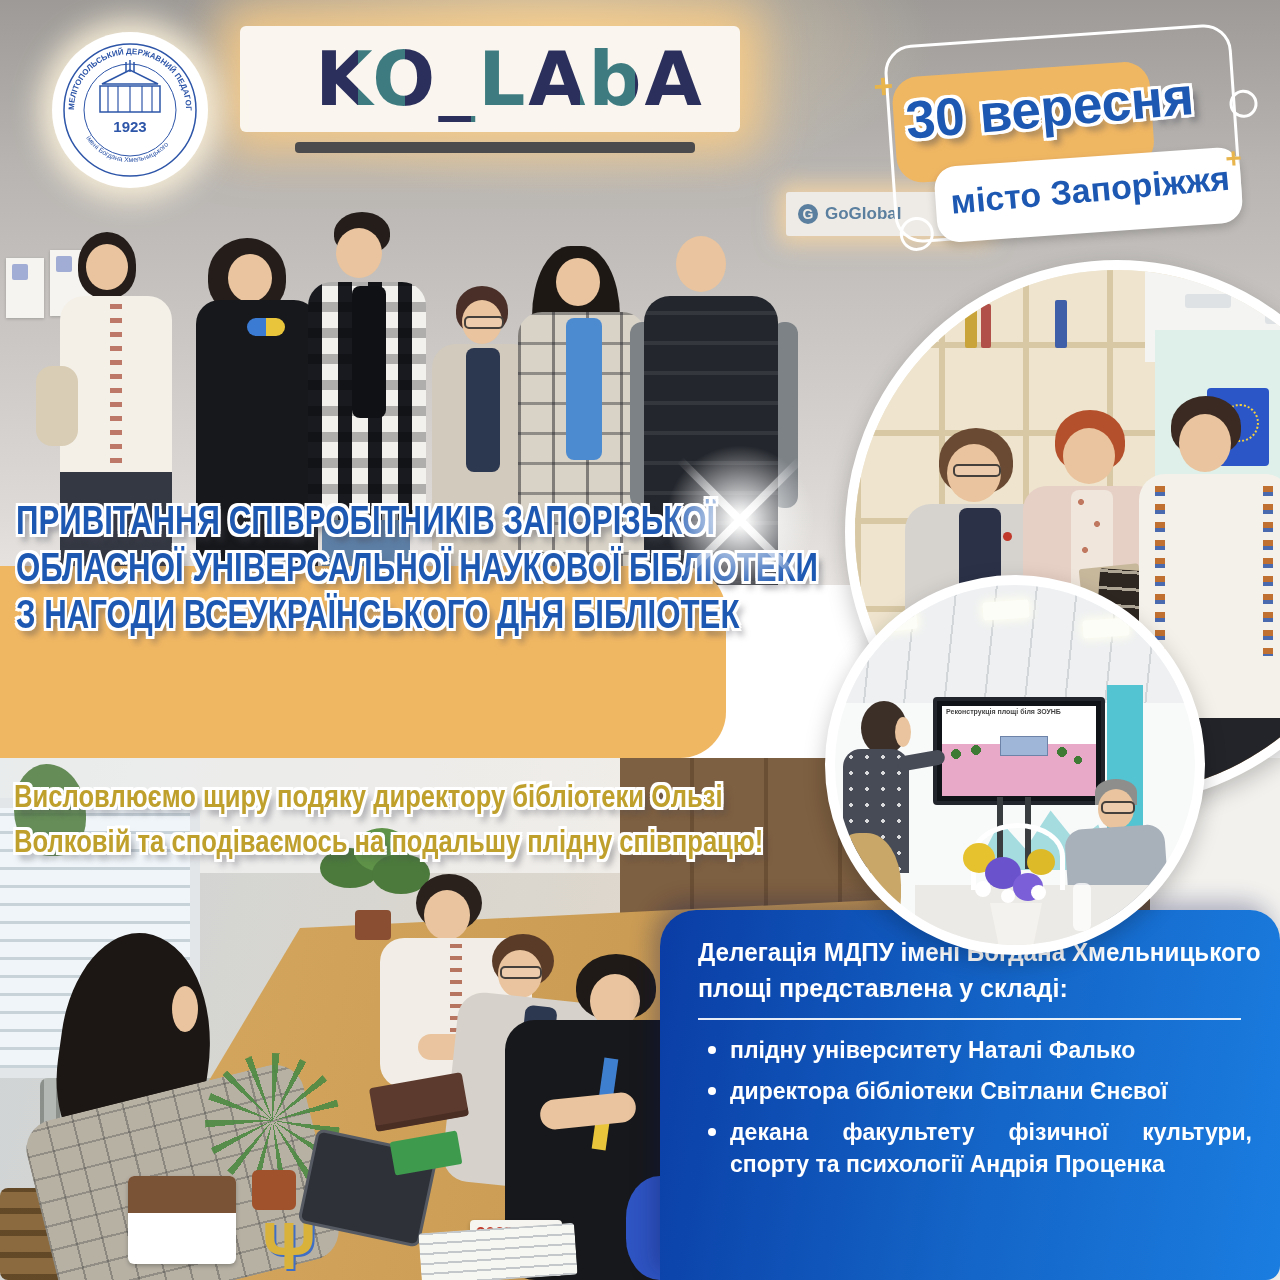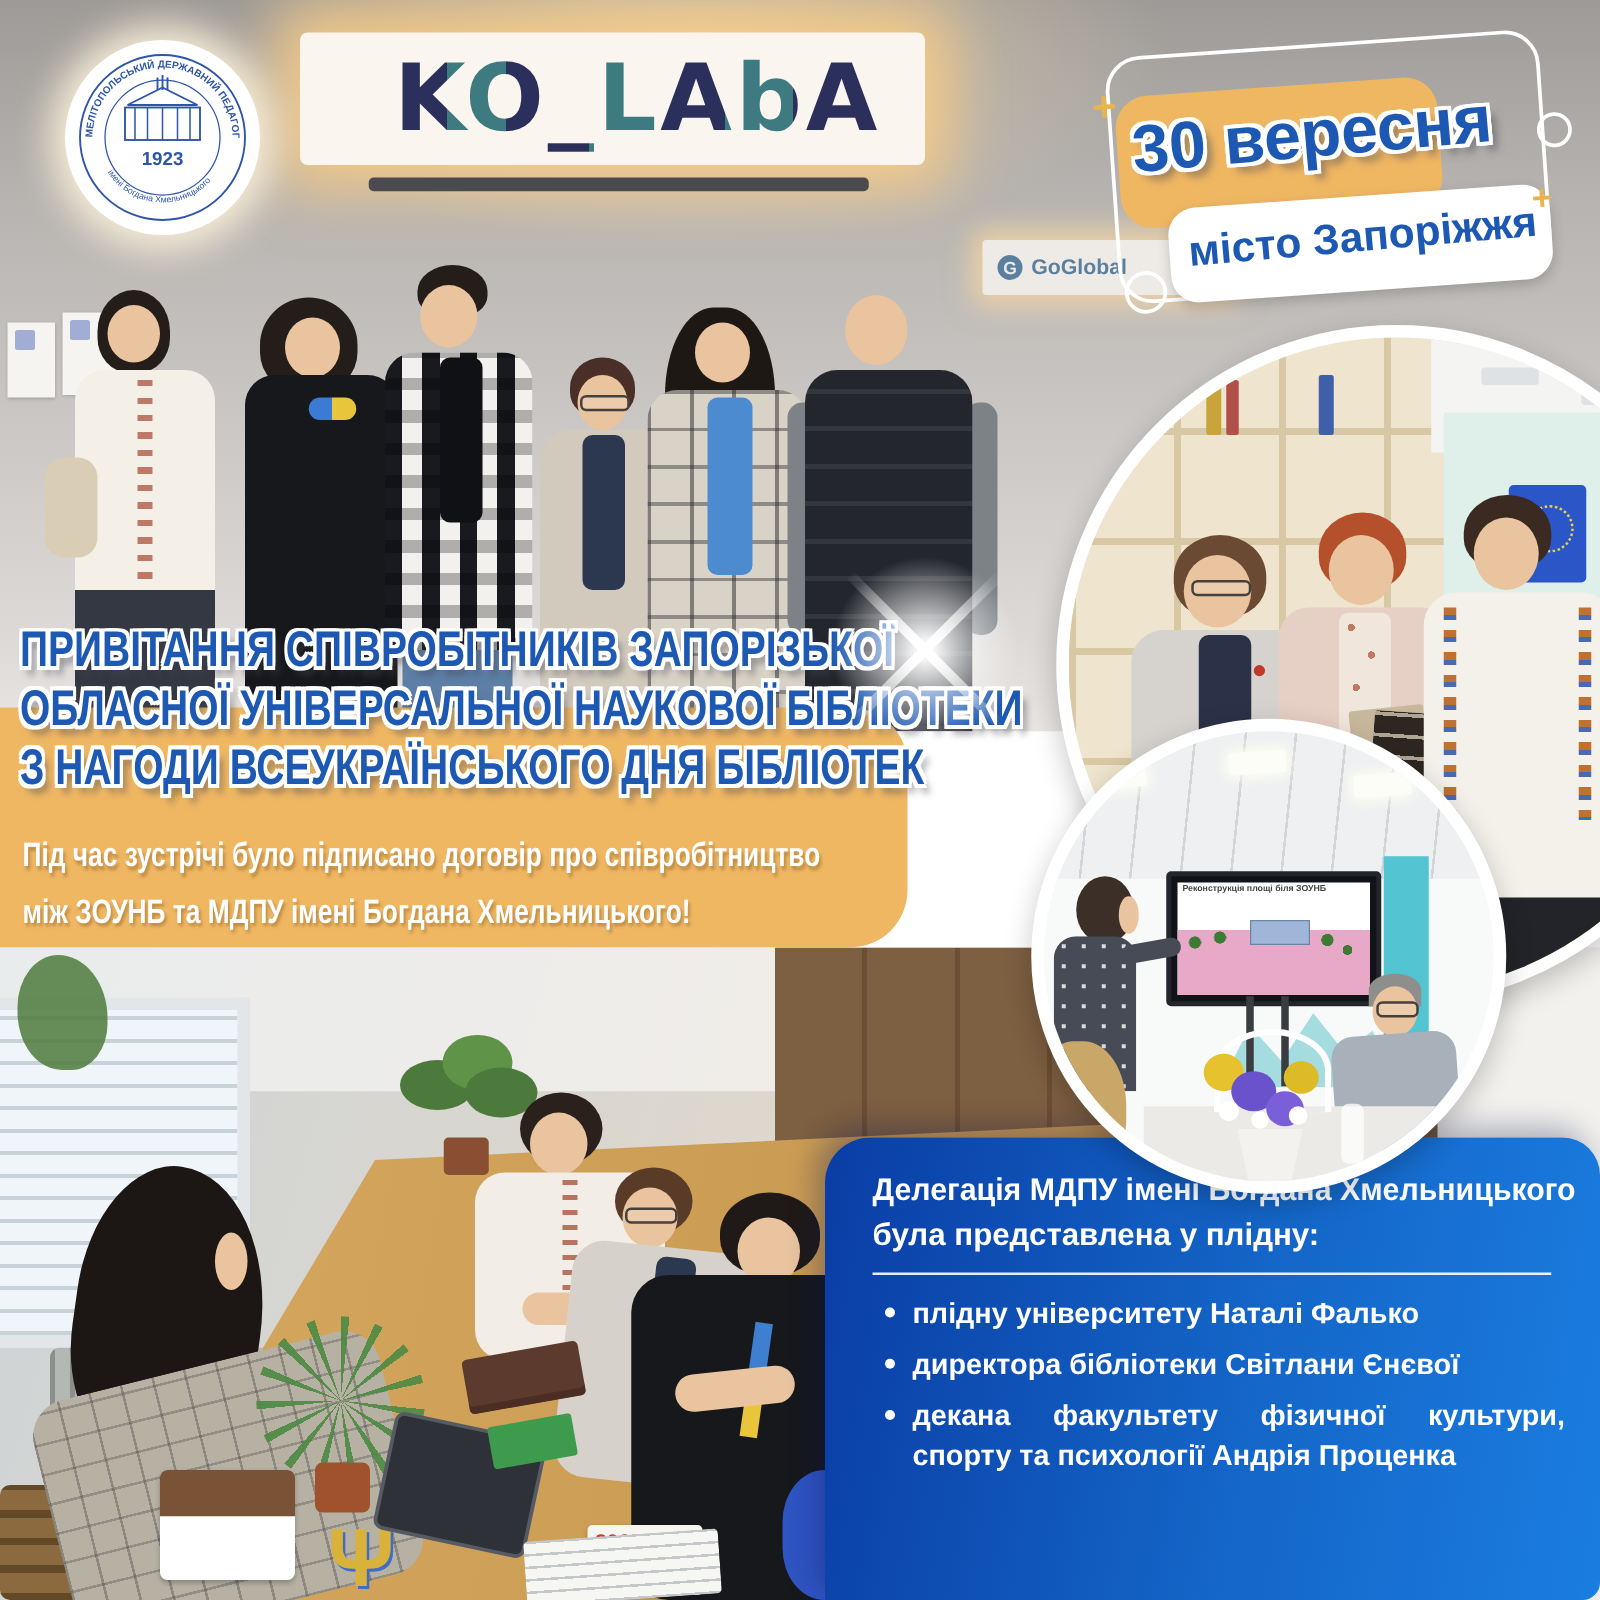--- a/index.html
+++ b/index.html
@@ -412,32 +412,32 @@
     <div class="papers"></div>
     <div class="bluechair"></div>
   </div>
 
   <div class="heading outline-white">
     <div class="hline">ПРИВІТАННЯ СПІВРОБІТНИКІВ ЗАПОРІЗЬКОЇ</div>
     <div class="hline">ОБЛАСНОЇ УНІВЕРСАЛЬНОЇ НАУКОВОЇ БІБЛІОТЕКИ</div>
     <div class="hline">З НАГОДИ ВСЕУКРАЇНСЬКОГО ДНЯ БІБЛІОТЕК</div>
   </div>
 
-  <div class="agreement">
-    <div class="aline">Під час зустрічі було підписано договір про співробітництво</div>
-    <div class="aline">між ЗОУНБ та МДПУ імені Богдана Хмельницького!</div>
-  </div>
-
+
+  <div class="gratitude outline-white">
+    <div class="gline">Висловлюємо щиру подяку директору бібліотеки Ользі</div>
+    <div class="gline">Волковій та сподіваємось на подальшу плідну співпрацю!</div>
+  </div>
 
   <div class="sparkle"></div>
 
   <div class="blue-box">
     <div class="bb-header">
       <div class="bb-h1">Делегація МДПУ імені Богдана Хмельницького</div>
-      <div>була представлена у плідну:</div>
+      <div>площі представлена у складі:</div>
     </div>
     <div class="bb-rule"></div>
     <ul class="bb-list">
       <li>плідну університету Наталі Фалько</li>
       <li>директора бібліотеки Світлани Єнєвої</li>
       <li>декана факультету фізичної культури, спорту та психології Андрія Проценка</li>
     </ul>
   </div>
 
   <div class="circle circle1">

